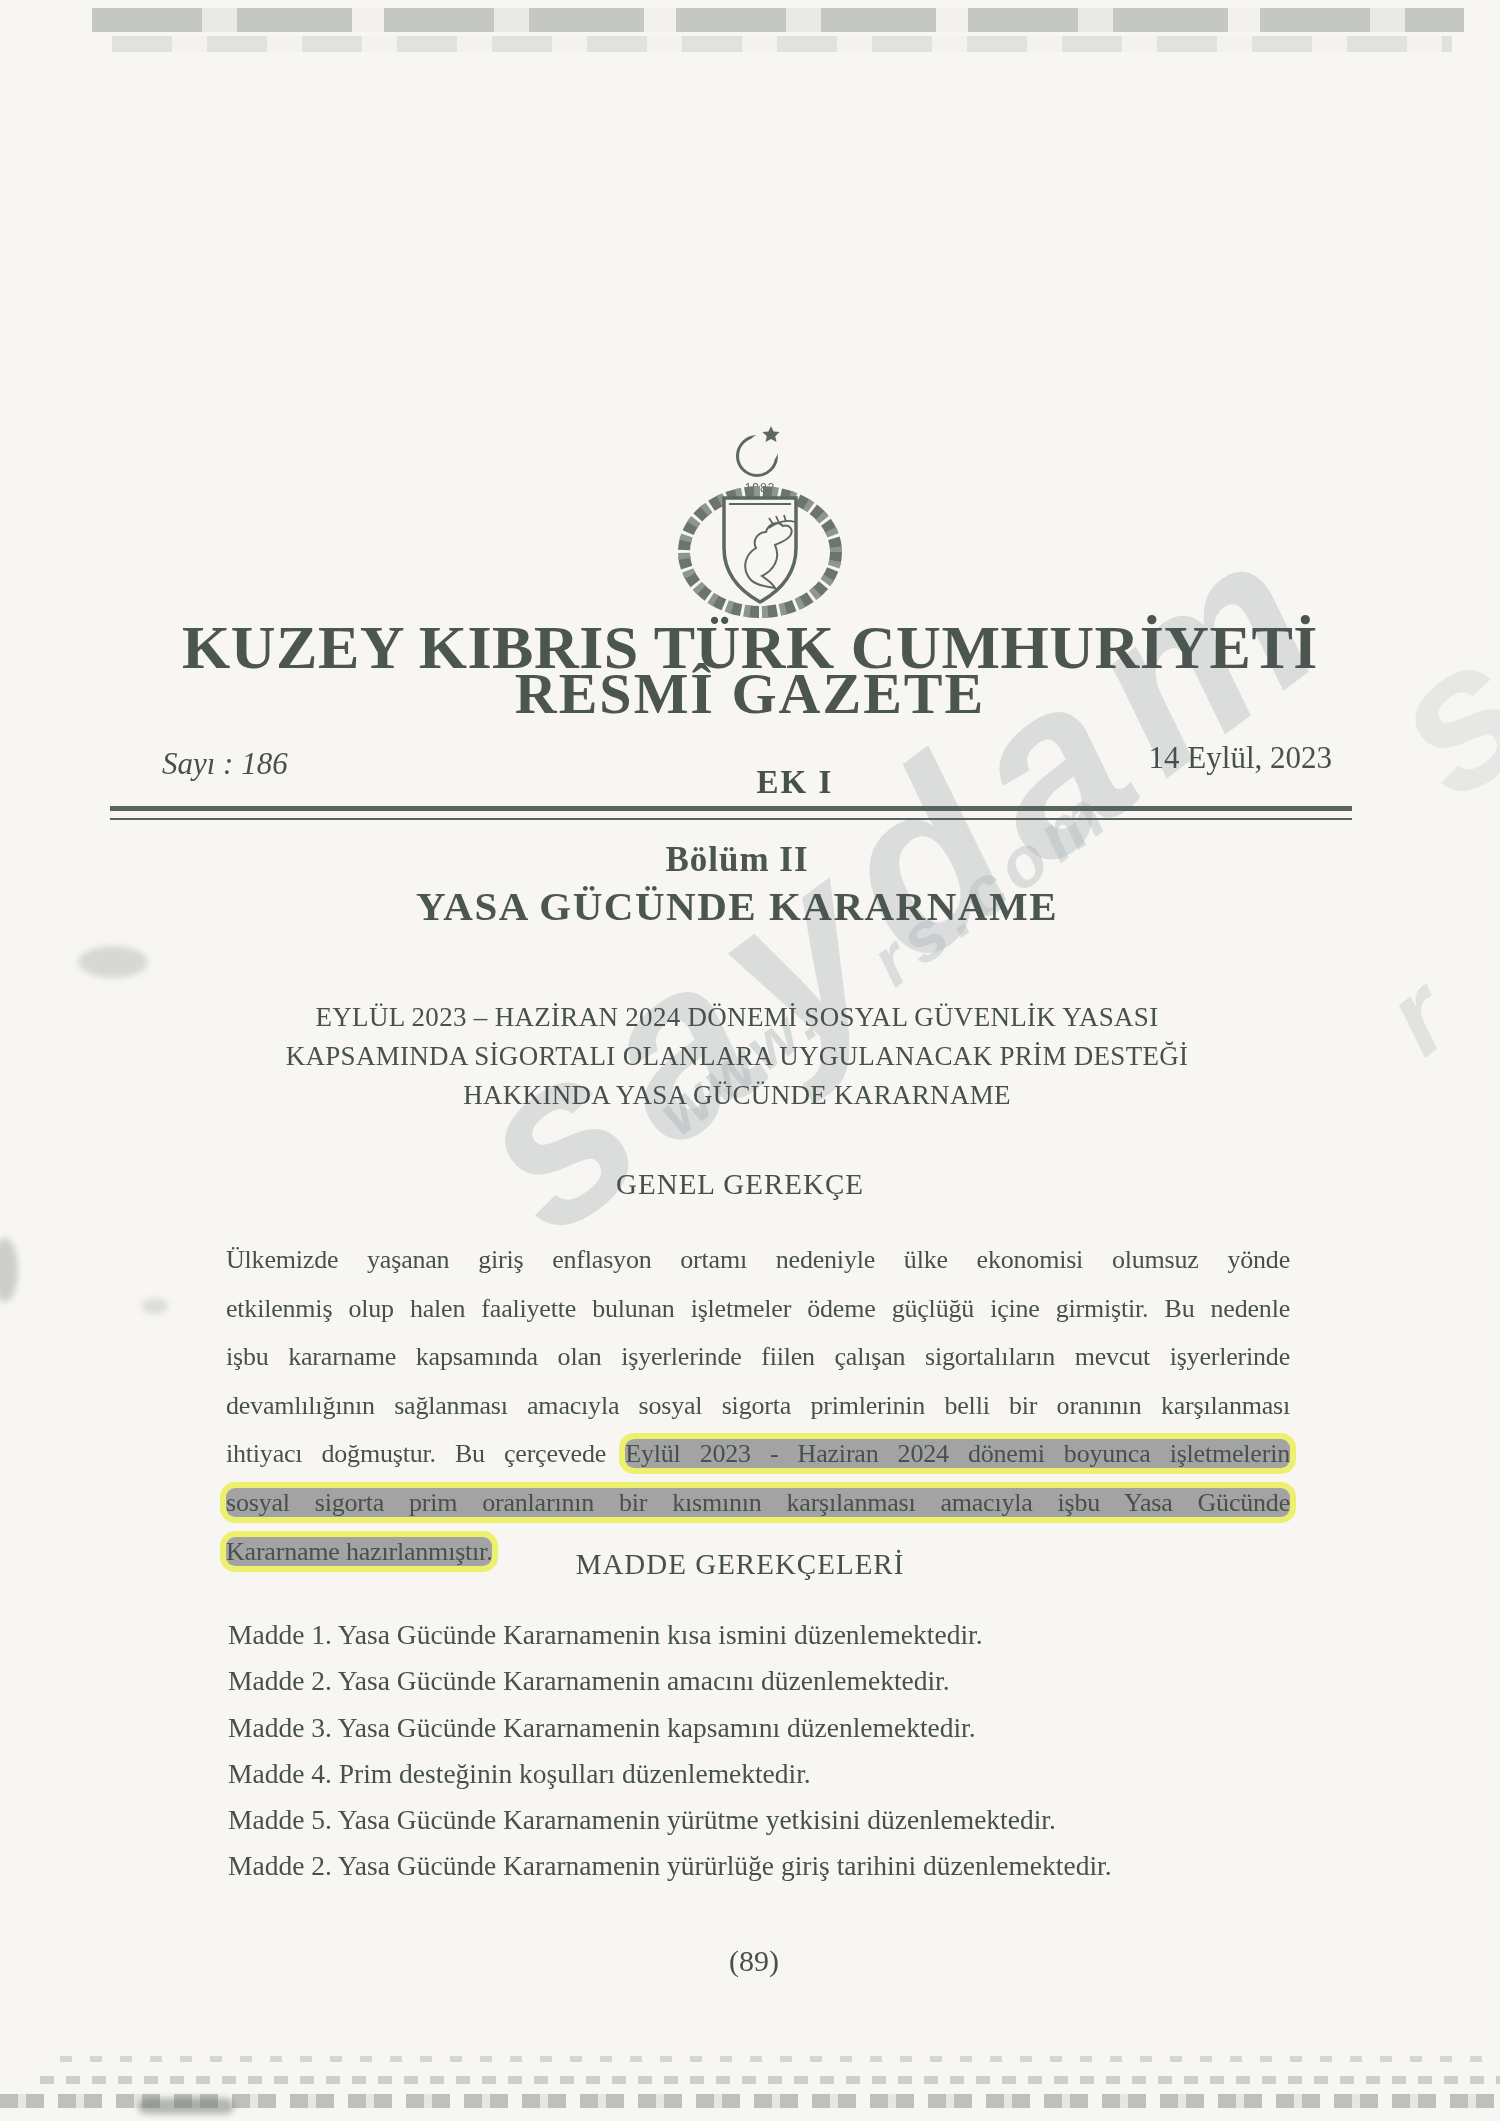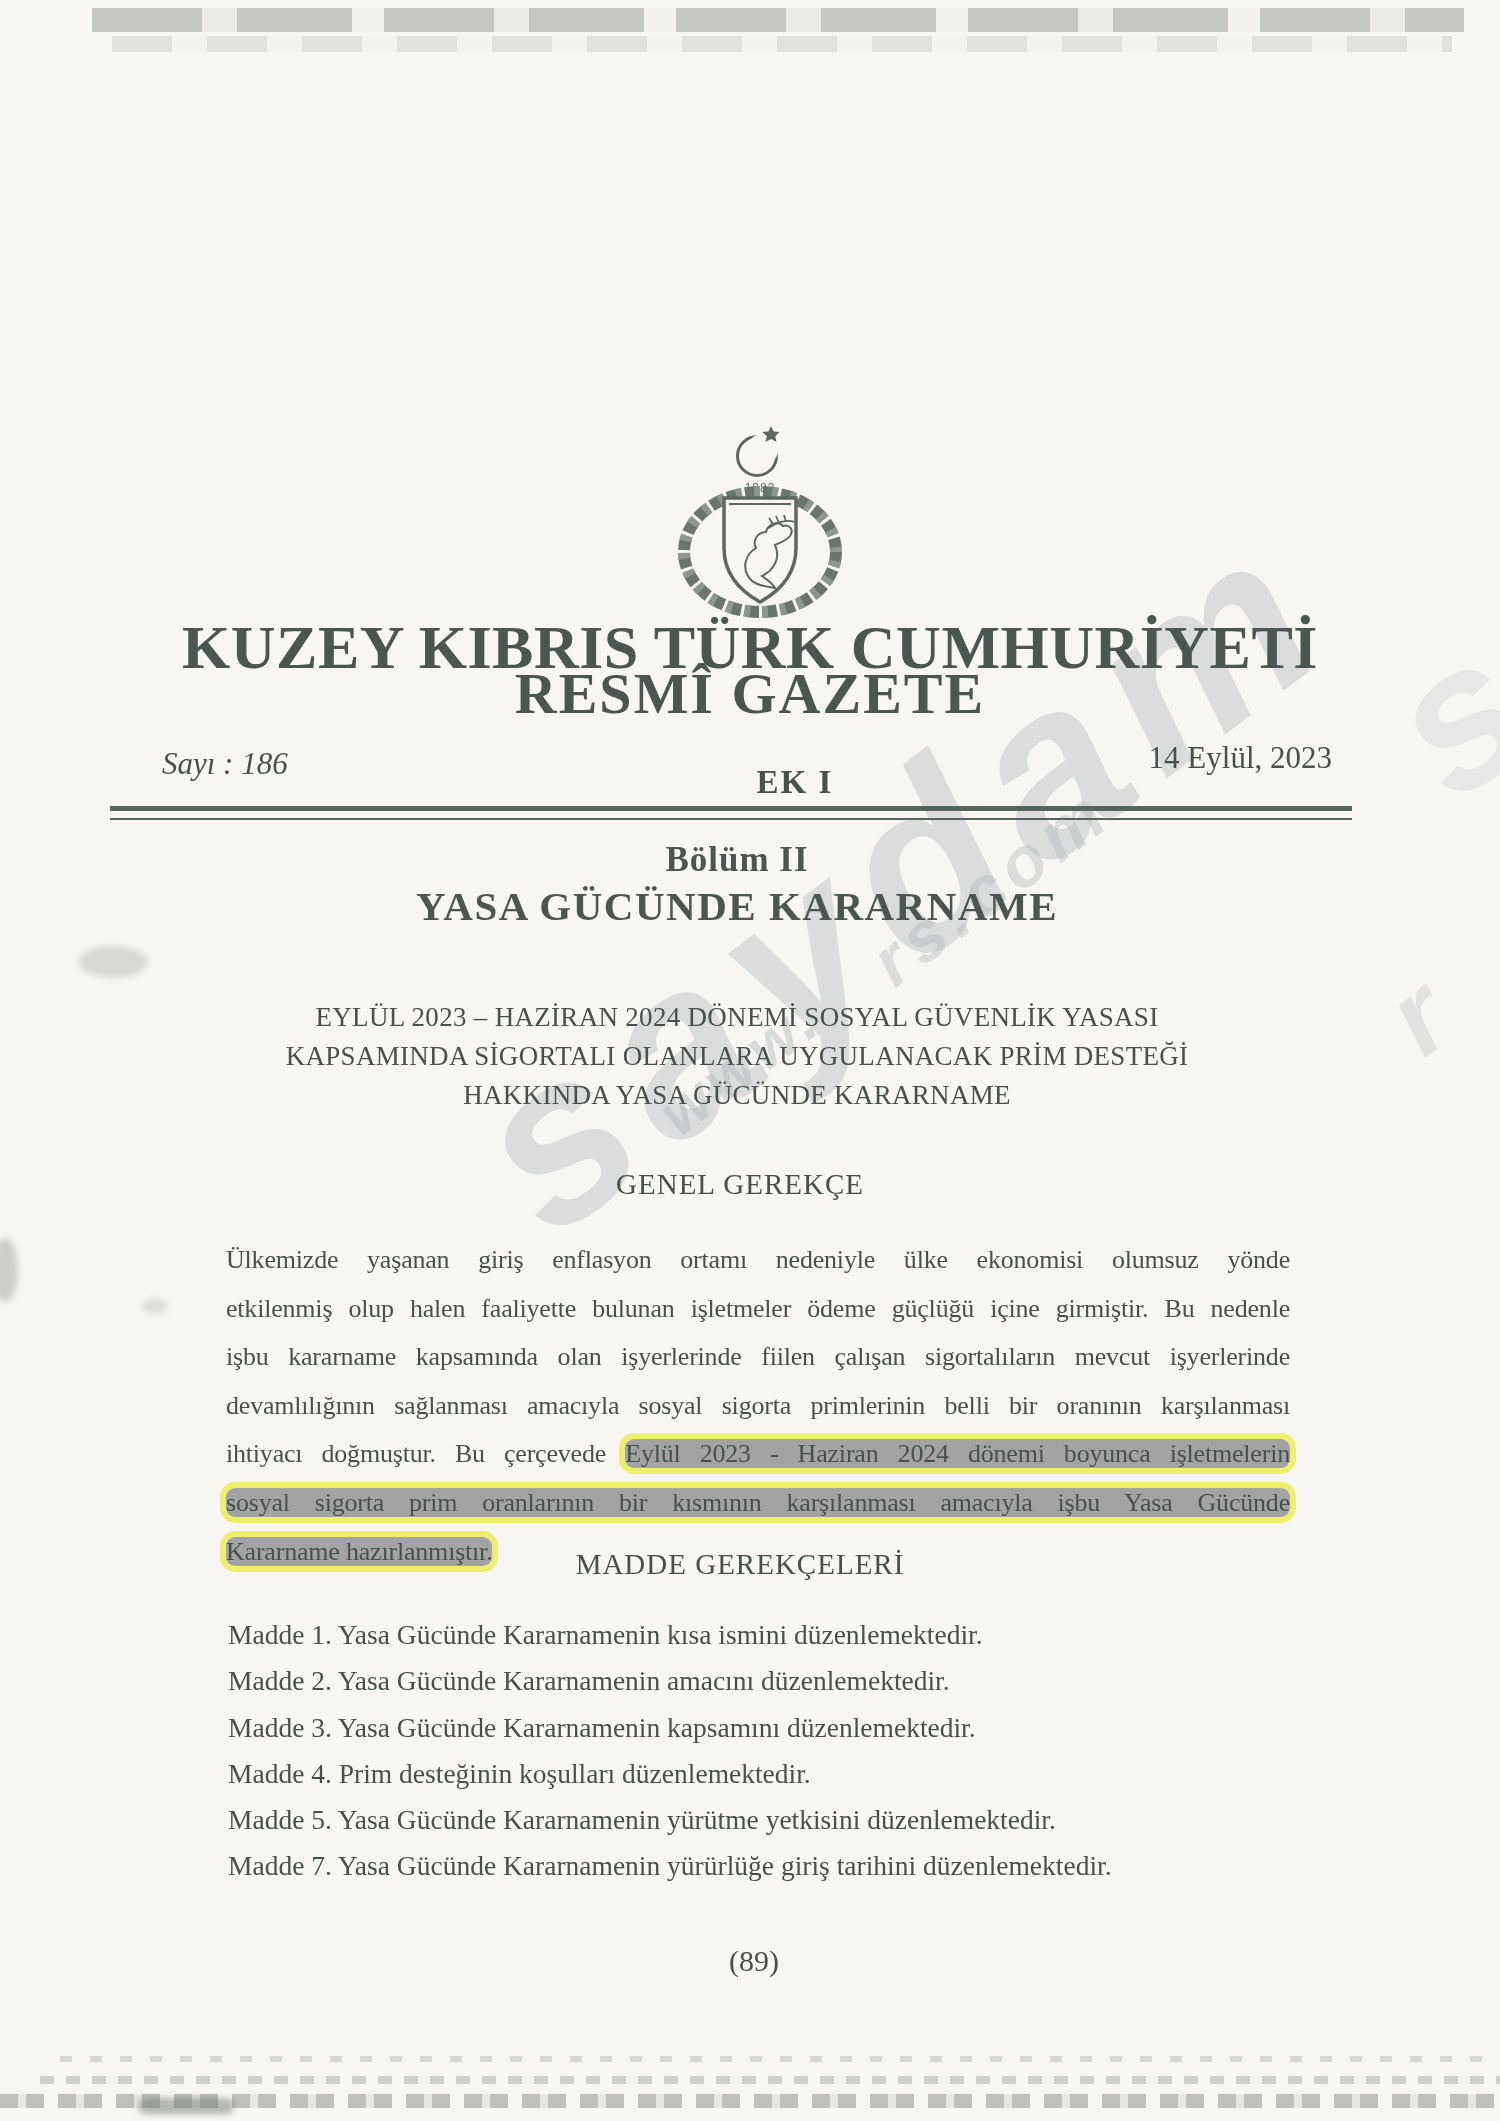--- a/index.html
+++ b/index.html
@@ -158,18 +158,18 @@
       </div>
     </div>
 
     <div class="abs ctr madde-h">MADDE GEREKÇELERİ</div>
     <div class="abs madde-list">
       <div>Madde 1. Yasa Gücünde Kararnamenin kısa ismini düzenlemektedir.</div>
       <div>Madde 2. Yasa Gücünde Kararnamenin amacını düzenlemektedir.</div>
       <div>Madde 3. Yasa Gücünde Kararnamenin kapsamını düzenlemektedir.</div>
       <div>Madde 4. Prim desteğinin koşulları düzenlemektedir.</div>
       <div>Madde 5. Yasa Gücünde Kararnamenin yürütme yetkisini düzenlemektedir.</div>
-      <div>Madde 7. Yasa Gücünde Kararnamenin yürürlüğe giriş tarihini düzenlemektedir.</div>
+      <div>Madde 2. Yasa Gücünde Kararnamenin yürürlüğe giriş tarihini düzenlemektedir.</div>
     </div>
 
     <div class="abs ctr pagenum">(89)</div>
   </div>
 </div>
 
 </body></html>

